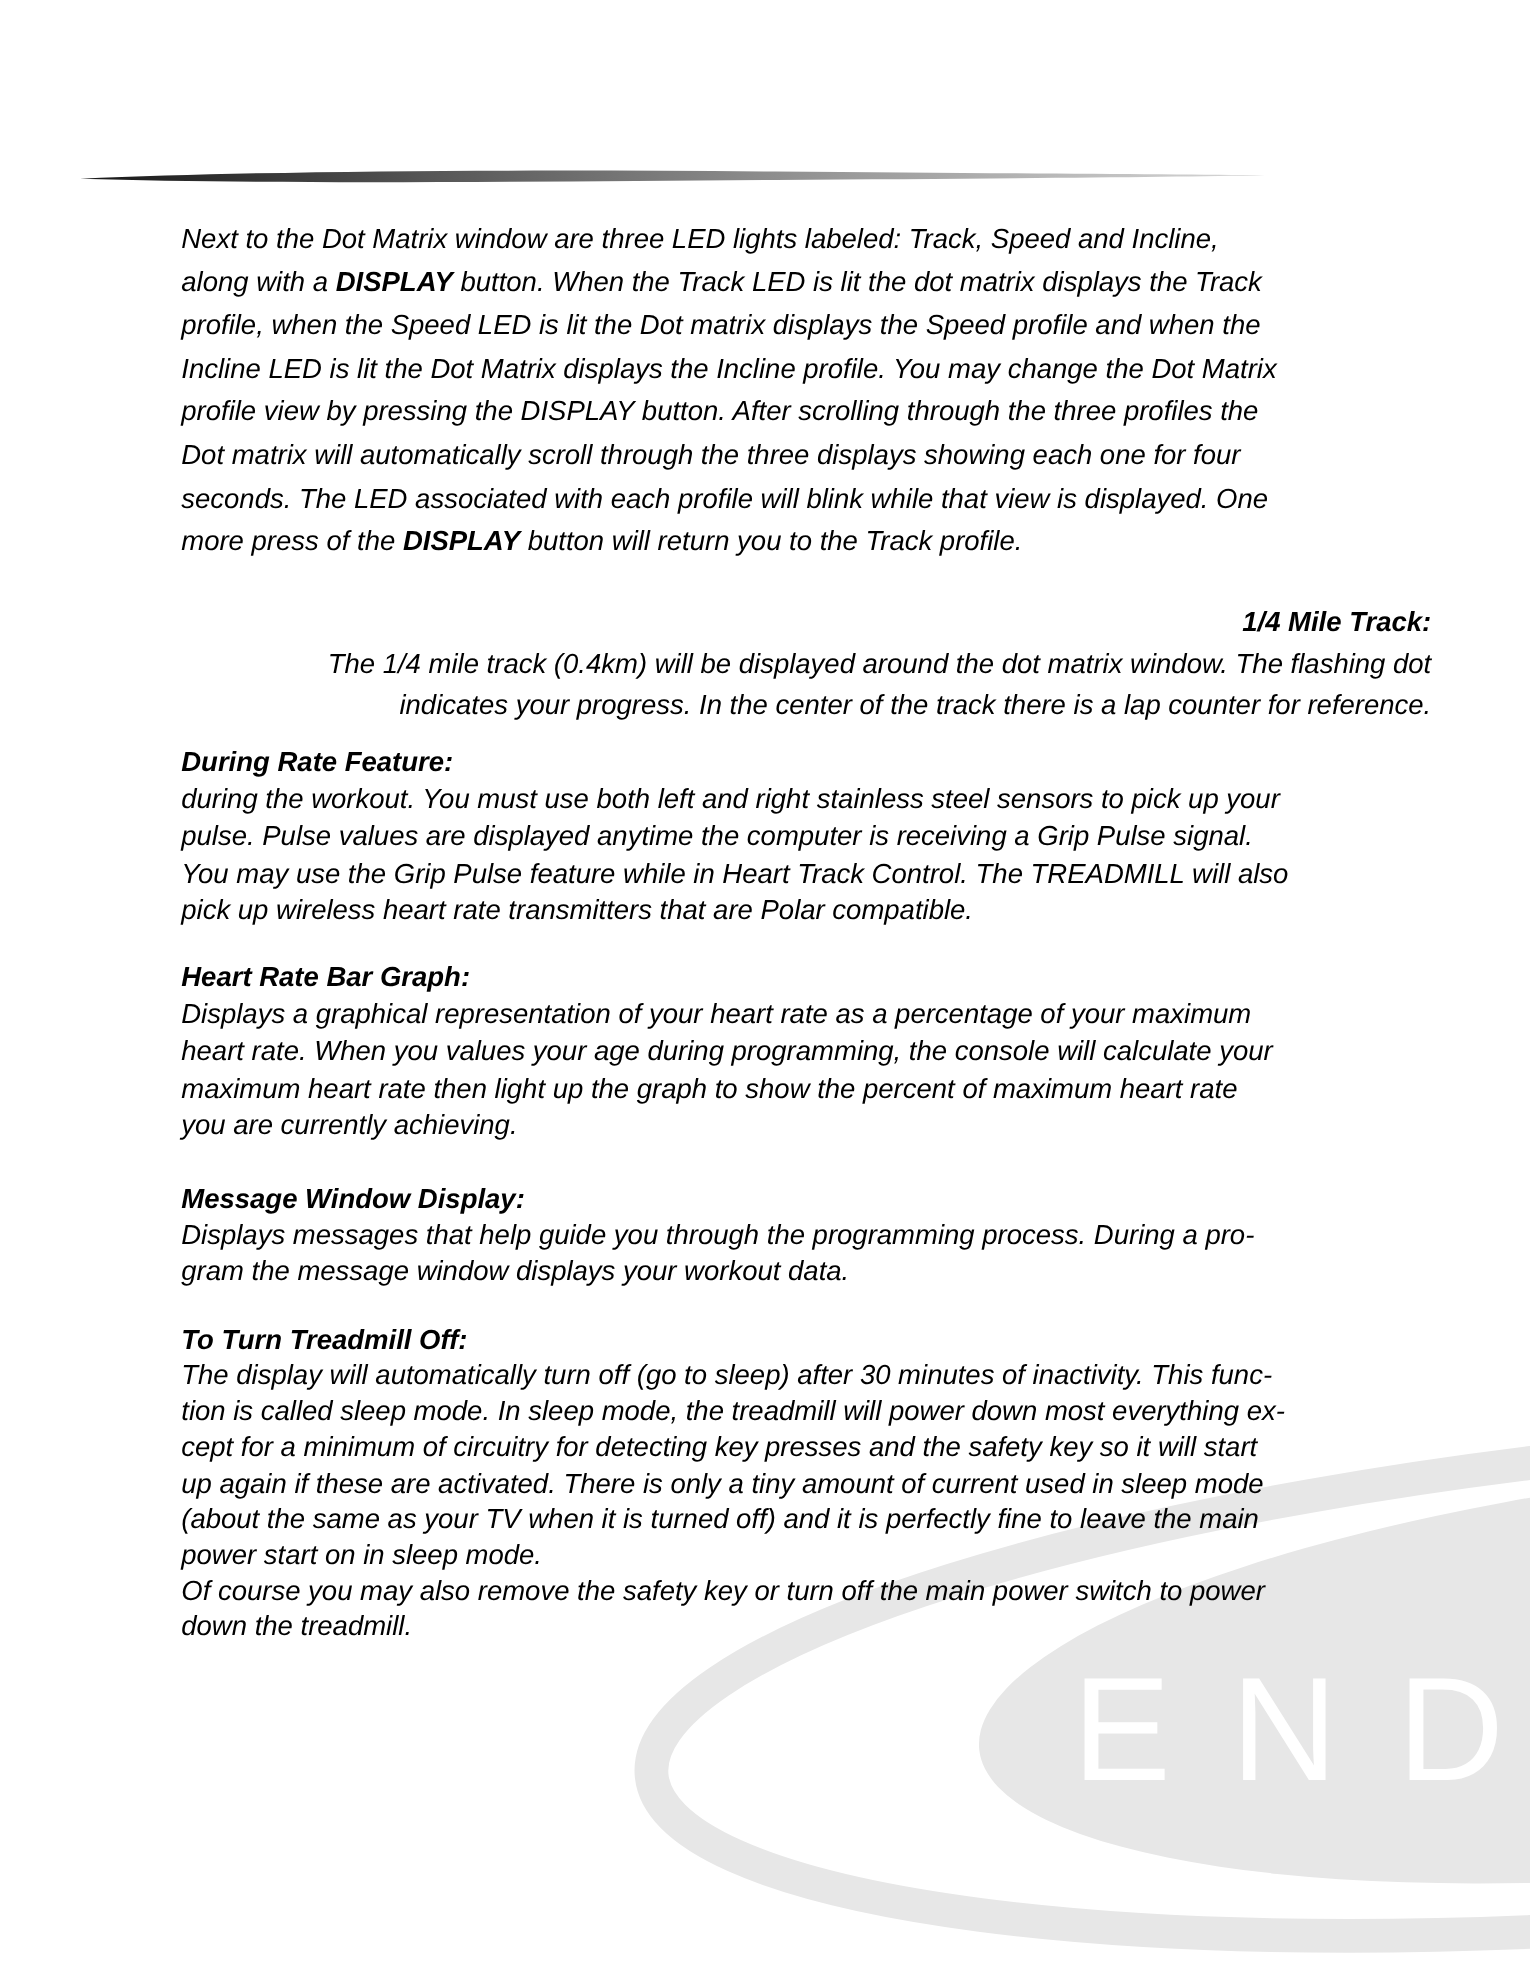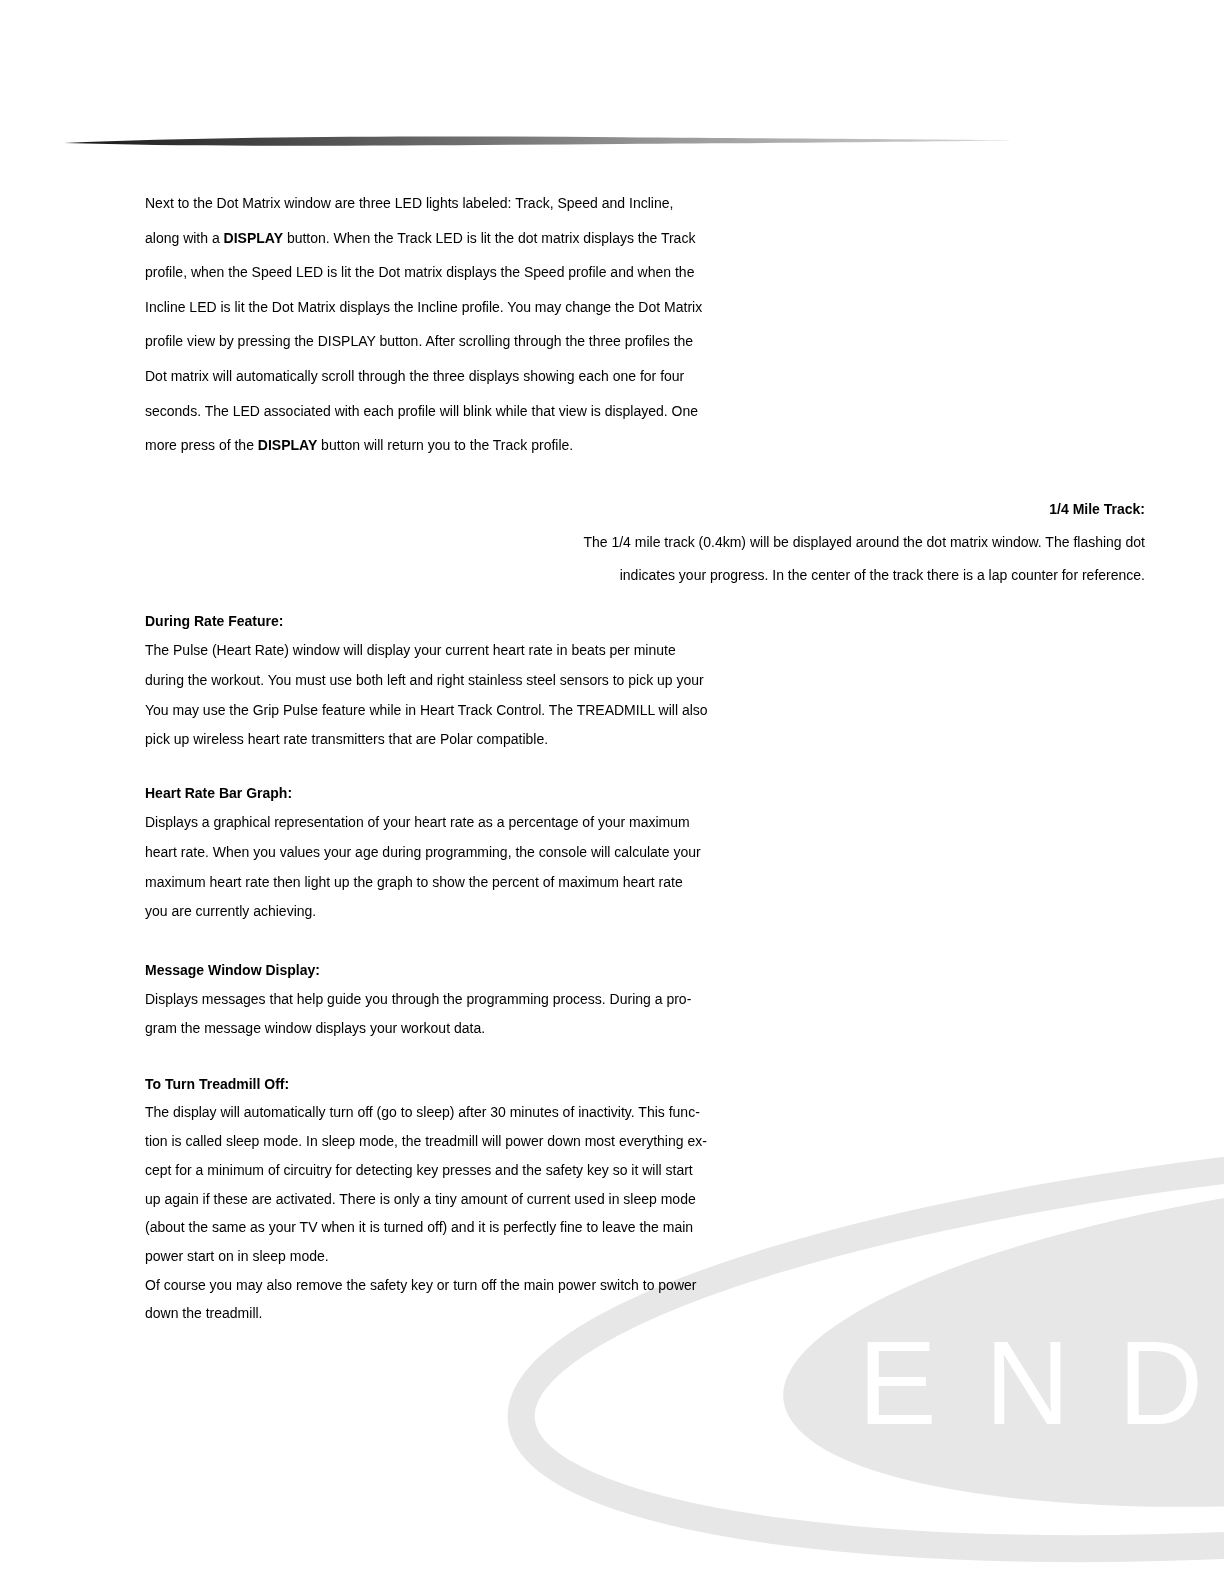--- a/index.html
+++ b/index.html
@@ -11,24 +11,25 @@
     font-family: "Liberation Sans", sans-serif;
     color: #000;
   }
   svg.decor {
     position: absolute; left: 0; top: 0;
     width: 1224px; height: 1584px;
     z-index: 0;
   }
   .content {
     position: absolute;
-    left: 145px; top: 186px;
+    left: 145px; top: 174px;
     width: 1000px;
     z-index: 1;
-    font-size: 14px;
+    font-size: 22px;
+    font-style: italic;
   }
   .section .line { white-space: pre; }
   .section .heading { font-weight: 700; white-space: pre; }
   
   .s0 { line-height: 34.6px; }
   .s1 { line-height: 33px;   margin-top: 30px; text-align: right; }
   .s2 { line-height: 29.6px; margin-top: 15px; }
   .s3 { line-height: 29.6px; margin-top: 24px; }
   .s4 { line-height: 29px;   margin-top: 29px; }
   .s5 { line-height: 28.7px; margin-top: 27px; }
@@ -71,22 +72,22 @@
       <div class="line">seconds. The LED associated with each profile will blink while that view is displayed. One</div>
       <div class="line">more press of the <b>DISPLAY</b> button will return you to the Track profile.</div>
     </div>
     <div class="section s1">
       <div class="heading">1/4 Mile Track:</div>
       <div class="line">The 1/4 mile track (0.4km) will be displayed around the dot matrix window. The flashing dot</div>
       <div class="line">indicates your progress. In the center of the track there is a lap counter for reference.</div>
     </div>
     <div class="section s2">
       <div class="heading">During Rate Feature:</div>
-      <div class="line">The Pulse (Heart Rate) window will display your current heart rate in beats per minute</div>
       <div class="line">during the workout. You must use both left and right stainless steel sensors to pick up your</div>
+      <div class="line">pulse. Pulse values are displayed anytime the computer is receiving a Grip Pulse signal.</div>
       <div class="line">You may use the Grip Pulse feature while in Heart Track Control. The TREADMILL will also</div>
       <div class="line">pick up wireless heart rate transmitters that are Polar compatible.</div>
     </div>
     <div class="section s3">
       <div class="heading">Heart Rate Bar Graph:</div>
       <div class="line">Displays a graphical representation of your heart rate as a percentage of your maximum</div>
       <div class="line">heart rate. When you values your age during programming, the console will calculate your</div>
       <div class="line">maximum heart rate then light up the graph to show the percent of maximum heart rate</div>
       <div class="line">you are currently achieving.</div>
     </div>

